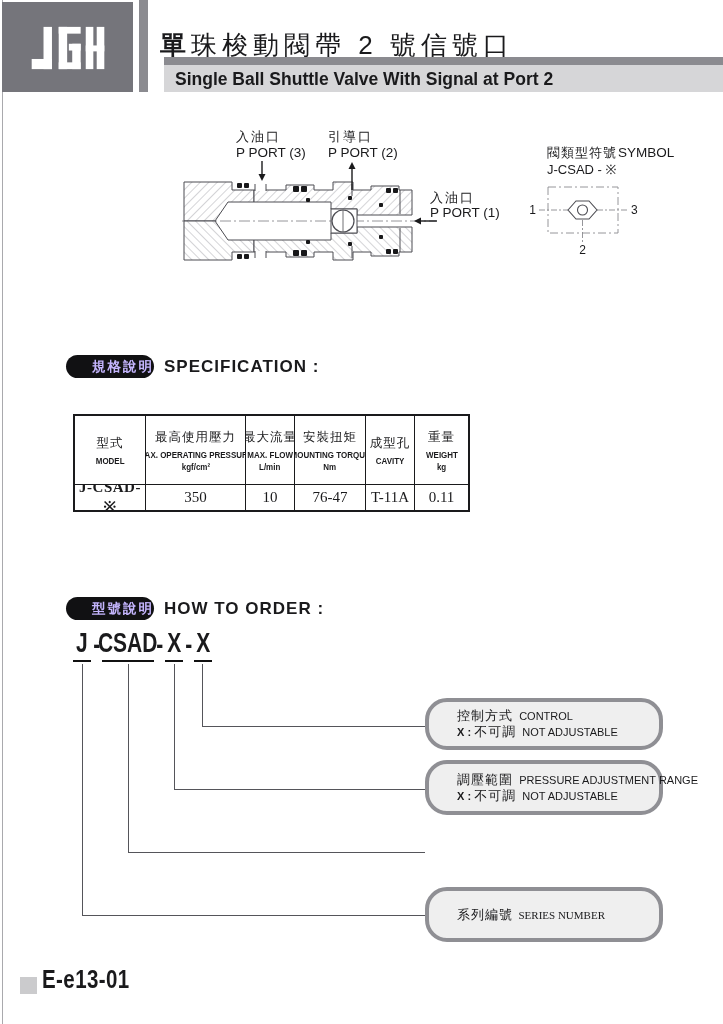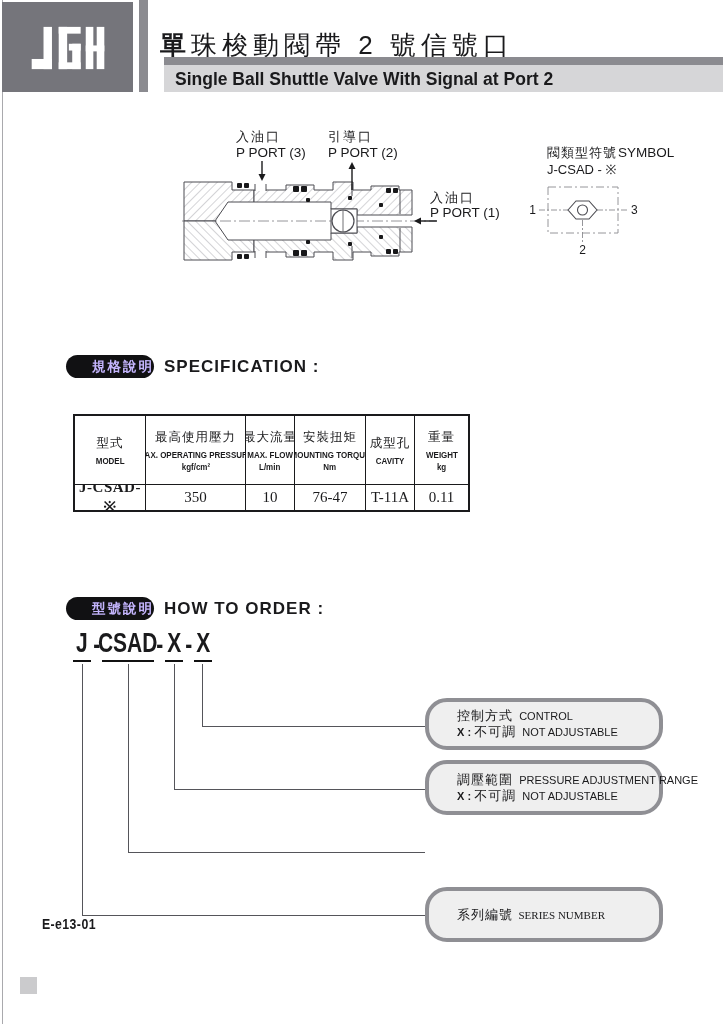--- a/index.html
+++ b/index.html
@@ -44,21 +44,21 @@
   .conn{background:#55555a;}
 
   .callout{left:425px;width:238px;border:4px solid #8f8f94;border-radius:22px;background:#efefef;
            box-sizing:border-box;display:flex;flex-direction:column;justify-content:center;padding-left:28px;}
   .co-line{font-size:11px;white-space:nowrap;line-height:16px;}
   .co-zh{font-size:13px;letter-spacing:1px;}
   .co-code{font-weight:bold;}
 
   
   .foot-sq{left:20px;top:977px;width:17px;height:17px;background:#cbcbcd;}
-  .foot-no{left:42px;top:915px;font-weight:bold;font-size:15px;white-space:nowrap;}
+  .foot-no{left:42px;top:965px;font-weight:bold;font-size:25px;white-space:nowrap;}
   .foot-no span{display:inline-block;transform:scaleX(0.82);transform-origin:0 50%;letter-spacing:0.5px;}
 
   svg text{font-family:"Liberation Sans", sans-serif;fill:#1a1a1c;}
 </style>
 </head>
 <body>
 
 <div class="page">
   <div class="abs left-rule"></div>
 

